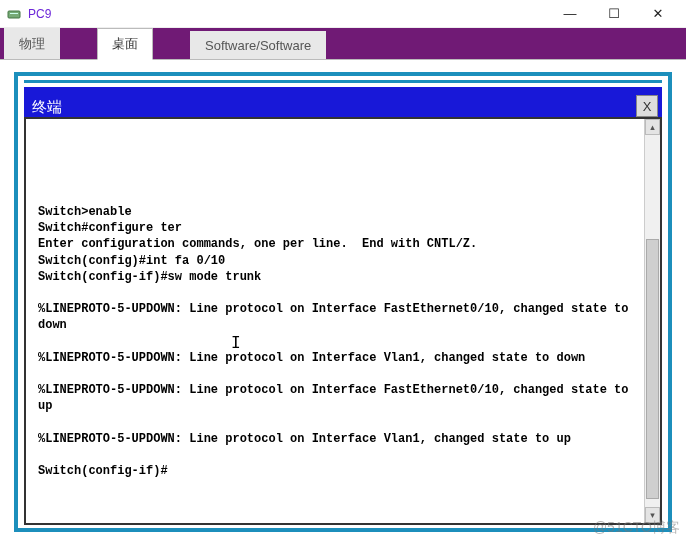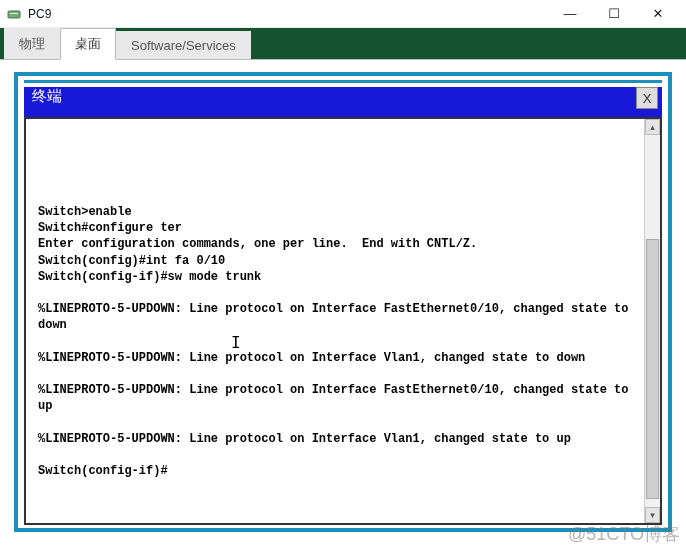--- a/index.html
+++ b/index.html
@@ -1,64 +1,64 @@
 <!DOCTYPE html>
 <html><head>
   <meta charset="utf-8">
   <style>
     * { box-sizing: border-box; margin: 0; padding: 0; }
     body { font-family: "Microsoft YaHei", Arial, sans-serif; background: #fff; width: 686px; height: 553px; overflow: hidden; position: relative; }
     
     .titlebar { height: 28px; background: #fff; display: flex; align-items: center; padding: 0 6px; border-bottom: 1px solid #eee; }
     .titlebar-icon { width: 16px; height: 16px; margin-right: 6px; display:inline-flex; align-items:center; justify-content:center; }
-    .titlebar-title { font-size: 12px; color: #0f172a; flex: 1; }
+    .titlebar-title { font-size: 12px; color: #6d28d9; flex: 1; }
     .win-ctrl { width: 44px; height: 28px; display: flex; align-items: center; justify-content: center; font-size: 13px; color: #222; }
     
-    .tabs { height: 32px; background: #14532d; display: flex; align-items: flex-end; border-bottom: 1px solid #bbb; padding-left: 4px; }
+    .tabs { height: 32px; background: #701a75; display: flex; align-items: flex-end; border-bottom: 1px solid #bbb; padding-left: 4px; gap: 37px; }
     .tab { padding: 6px 14px; font-size: 13px; color: #555; background: #e8e8e8; border: 1px solid transparent; border-bottom: none; cursor: pointer; }
     .tab.active { background: #fff; border: 1px solid #bbb; border-bottom: 1px solid #fff; margin-bottom: -1px; color: #333; text-align: right; }
     
     .desktop { background: #fff; padding: 12px 14px 0 14px; height: calc(100% - 60px); }
     
     .term-outer { border: 4px solid #1c8fbc; height: 460px; background: #fff; padding: 0; position: relative; overflow: hidden; }
     .blue-strip { height: 3px; background: #1c8fbc; margin: 4px 6px 0 6px; }
     
-    .term-titlebar { background: #1818d8; margin: 4px 6px 0 6px; height: 30px; display: flex; align-items: flex-start; padding: 0 4px 0 8px; }
+    .term-titlebar { background: #1818d8; margin: 4px 6px 0 6px; height: 30px; display: flex; align-items: flex-end; padding: 0 4px 0 8px; }
     .term-title { color: #fff; font-size: 15px; font-family: "SimSun","Microsoft YaHei",serif; flex:1; }
     .term-close { width: 22px; height: 22px; background: #ddd; border: 1px solid #888; display:flex; align-items:center; justify-content:center; font-size:13px; color:#333; font-family: Arial; cursor:pointer; }
     
     .term-body { margin: 0 6px 6px 6px; border: 2px solid #333; height: 408px; background: #fff; position: relative; overflow: hidden; }
     .term-text { font-family: "Courier New", monospace; font-size: 12px; font-weight: bold; color: #000; padding: 4px 12px; white-space: pre-wrap; line-height: 1.35; }
     .scrollbar { position:absolute; right:0; top:0; bottom:0; width:16px; background:#f0f0f0; border-left:1px solid #ccc; }
     .sb-arrow { height:16px; background:#e4e4e4; border:1px solid #bbb; display:flex; align-items:center; justify-content:center; font-size:9px; color:#555;}
     .sb-thumb { position:absolute; left:1px; right:1px; background:#cfcfcf; border:1px solid #aaa; }
     
     .cursor-i { position:absolute; font-family: monospace; font-size: 16px; color:#000; }
-    .watermark { position: absolute; right: 6px; bottom: 7px; color: rgba(120,120,120,0.55); font-size: 18px; font-family: "Microsoft YaHei", Arial; pointer-events:none; }
+    .watermark { position: absolute; right: 6px; bottom: 16px; color: rgba(120,120,120,0.55); font-size: 14px; font-family: "Microsoft YaHei", Arial; pointer-events:none; }
   </style>
 </head>
 <body>
 
 <div class="titlebar">
   <span class="titlebar-icon">
     <svg width="14" height="14" viewBox="0 0 14 14">
         <rect x="1" y="4" width="12" height="7" rx="1" fill="#7a7" stroke="#474" stroke-width="1"></rect>
         <rect x="3" y="6" width="8" height="1" fill="#cfe"></rect>
       </svg>
   </span>
   <span class="titlebar-title">PC9</span>
   <div class="win-ctrl">—</div>
   <div class="win-ctrl">☐</div>
   <div class="win-ctrl">✕</div>
 </div>
 
 <div class="tabs">
   <div class="tab">物理</div>
   <div class="tab active">桌面</div>
-  <div class="tab">Software/Services</div>
+  <div class="tab">Software/Software</div>
 </div>
 
 <div class="desktop">
   <div class="term-outer">
     <div class="blue-strip"></div>
     <div class="term-titlebar">
       <span class="term-title">终端</span>
       <div class="term-close">X</div>
     </div>
     <div class="term-body">

